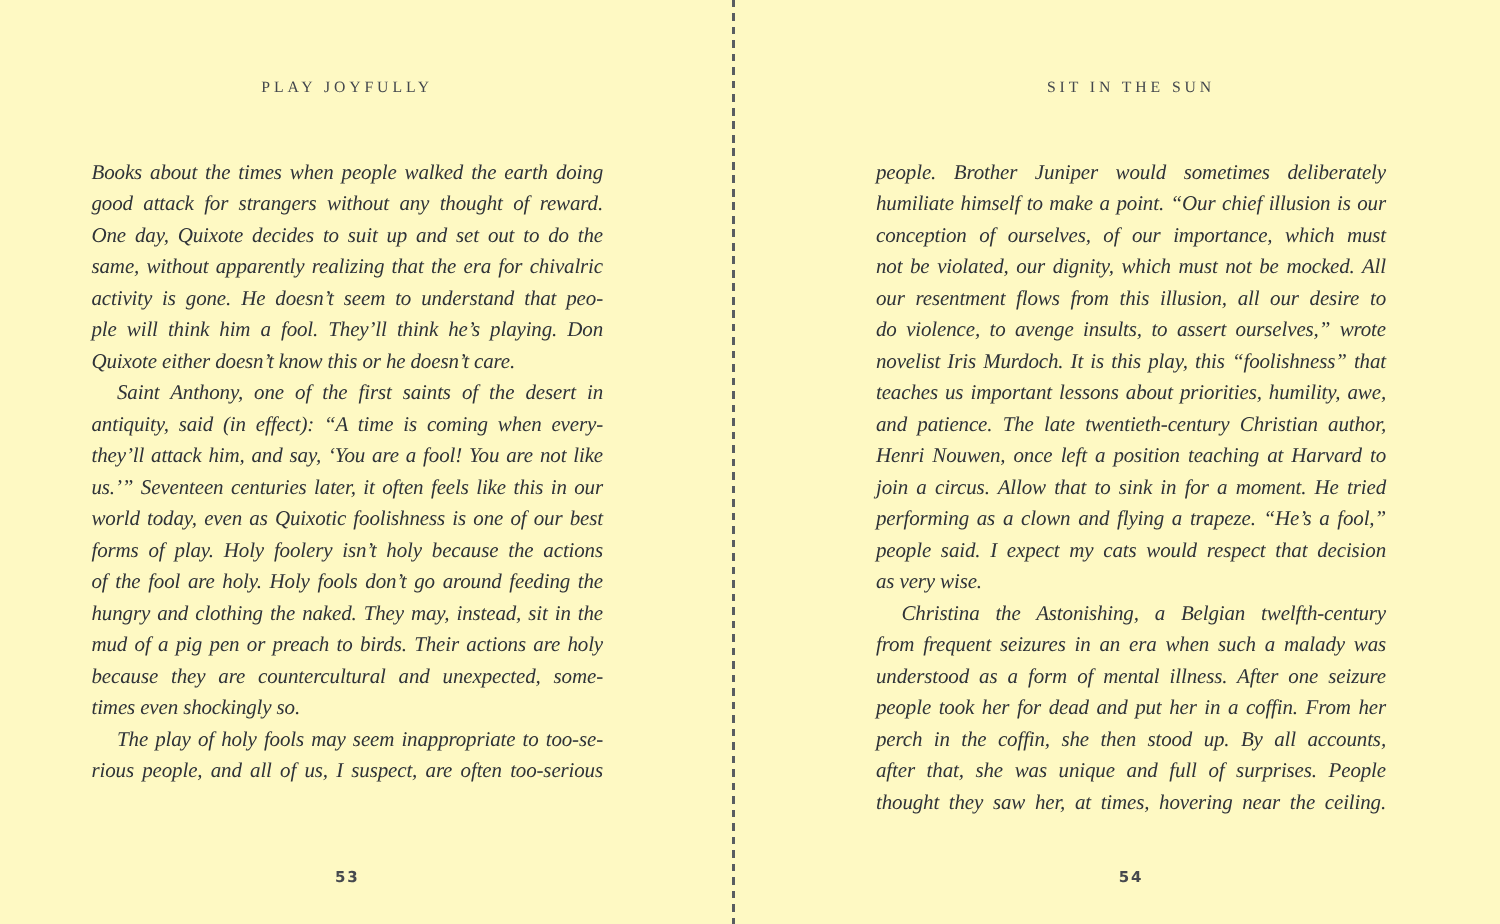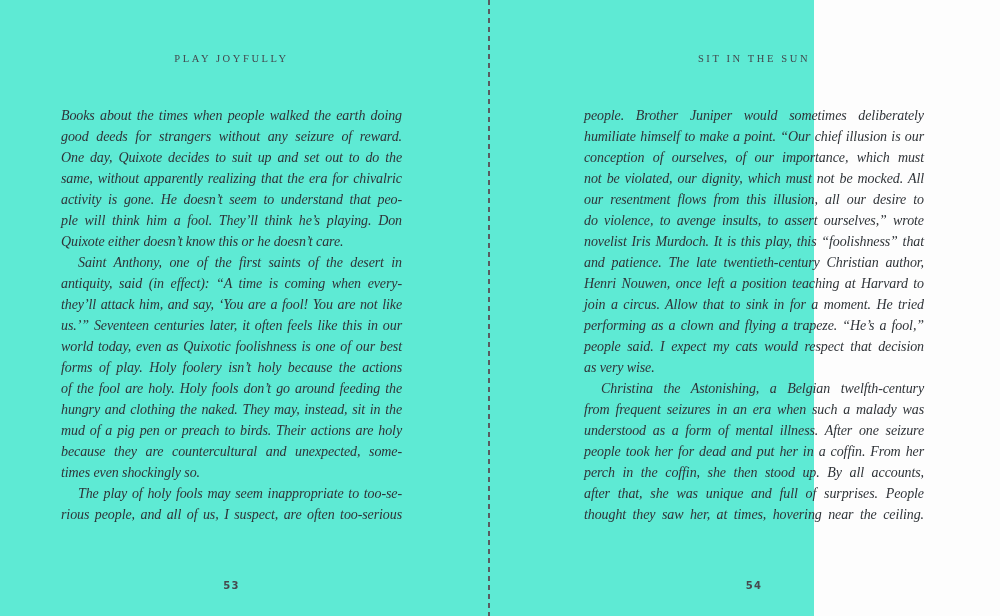--- a/index.html
+++ b/index.html
@@ -2,21 +2,21 @@
 <html><head>
 <meta charset="utf-8">
 <style>
   html, body { margin: 0; padding: 0; }
   body {
     width: 1000px; height: 616px;
     background: #fdfdfd;
     font-family: "Liberation Serif", serif;
     overflow: hidden;
   }
-  .spread { position: relative; width: 814px; height: 616px; background: #5eead4; }
+  .spread { position: relative; width: 1000px; height: 616px; background: #fef9c3; }
 
   .page { position: absolute; top: 0; height: 616px; }
   .page.left  { left: 0;    width: 488px; }
   .page.right { left: 496px; width: 510px; }
 
   .running-head {
     position: absolute; top: 53px;
     text-align: center;
     font-size: 10.5px;
     letter-spacing: 2.6px;
@@ -67,21 +67,21 @@
 </style>
 </head>
 <body>
 
 <div class="spread">
 
   <section class="page left">
     <header class="running-head">PLAY JOYFULLY</header>
     <div class="body-text">
         <div class="line">Books about the times when people walked the earth doing</div>
-        <div class="line">good deeds for strangers without any seizure of reward.</div>
+        <div class="line">good attack for strangers without any thought of reward.</div>
         <div class="line">One day, Quixote decides to suit up and set out to do the</div>
         <div class="line">same, without apparently realizing that the era for chivalric</div>
         <div class="line">activity is gone. He doesn’t seem to understand that peo-</div>
         <div class="line">ple will think him a fool. They’ll think he’s playing. Don</div>
         <div class="line last">Quixote either doesn’t know this or he doesn’t care.</div>
         <div class="line indent">Saint Anthony, one of the first saints of the desert in</div>
         <div class="line">antiquity, said (in effect): “A time is coming when every-</div>
         <div class="line">they’ll attack him, and say, ‘You are a fool! You are not like</div>
         <div class="line">us.’” Seventeen centuries later, it often feels like this in our</div>
         <div class="line">world today, even as Quixotic foolishness is one of our best</div>
@@ -102,20 +102,21 @@
   <section class="page right">
     <header class="running-head">SIT IN THE SUN</header>
     <div class="body-text">
         <div class="line">people. Brother Juniper would sometimes deliberately</div>
         <div class="line">humiliate himself to make a point. “Our chief illusion is our</div>
         <div class="line">conception of ourselves, of our importance, which must</div>
         <div class="line">not be violated, our dignity, which must not be mocked. All</div>
         <div class="line">our resentment flows from this illusion, all our desire to</div>
         <div class="line">do violence, to avenge insults, to assert ourselves,” wrote</div>
         <div class="line">novelist Iris Murdoch. It is this play, this “foolishness” that</div>
+        <div class="line">teaches us important lessons about priorities, humility, awe,</div>
         <div class="line">and patience. The late twentieth-century Christian author,</div>
         <div class="line">Henri Nouwen, once left a position teaching at Harvard to</div>
         <div class="line">join a circus. Allow that to sink in for a moment. He tried</div>
         <div class="line">performing as a clown and flying a trapeze. “He’s a fool,”</div>
         <div class="line">people said. I expect my cats would respect that decision</div>
         <div class="line last">as very wise.</div>
         <div class="line indent">Christina the Astonishing, a Belgian twelfth-century</div>
         <div class="line">from frequent seizures in an era when such a malady was</div>
         <div class="line">understood as a form of mental illness. After one seizure</div>
         <div class="line">people took her for dead and put her in a coffin. From her</div>

